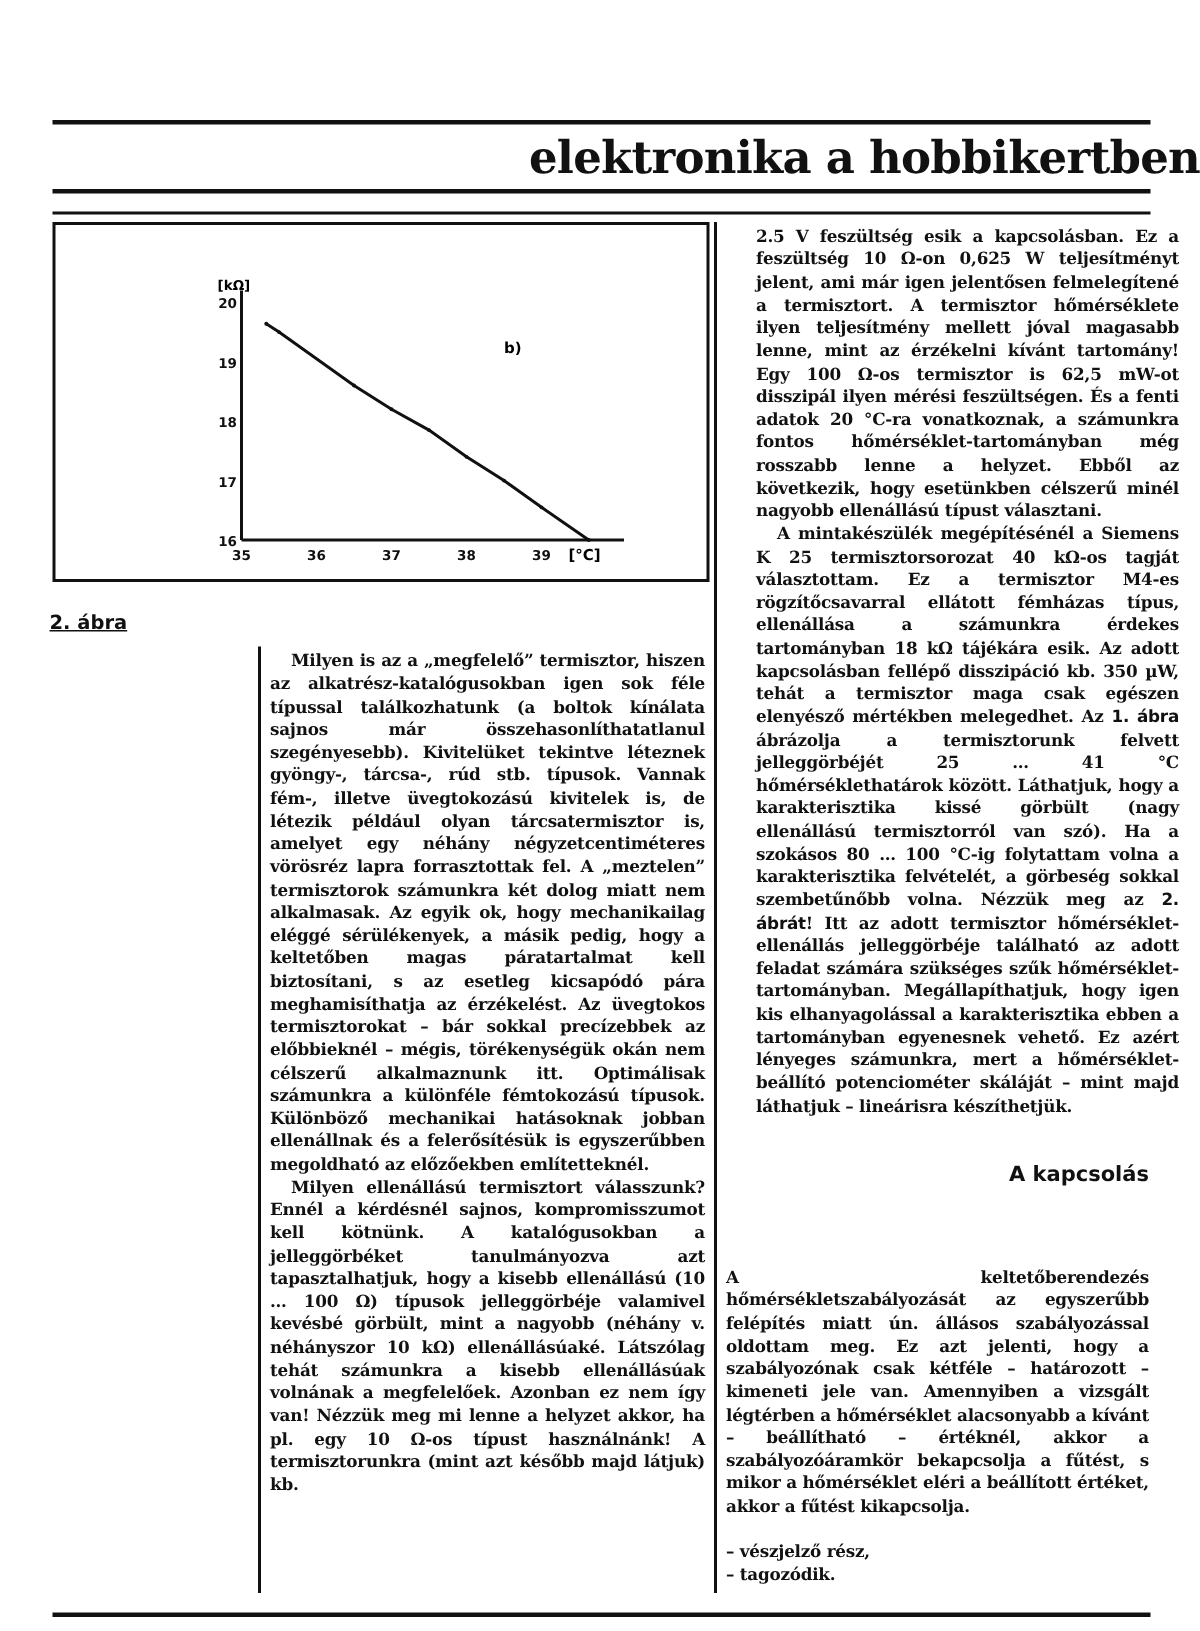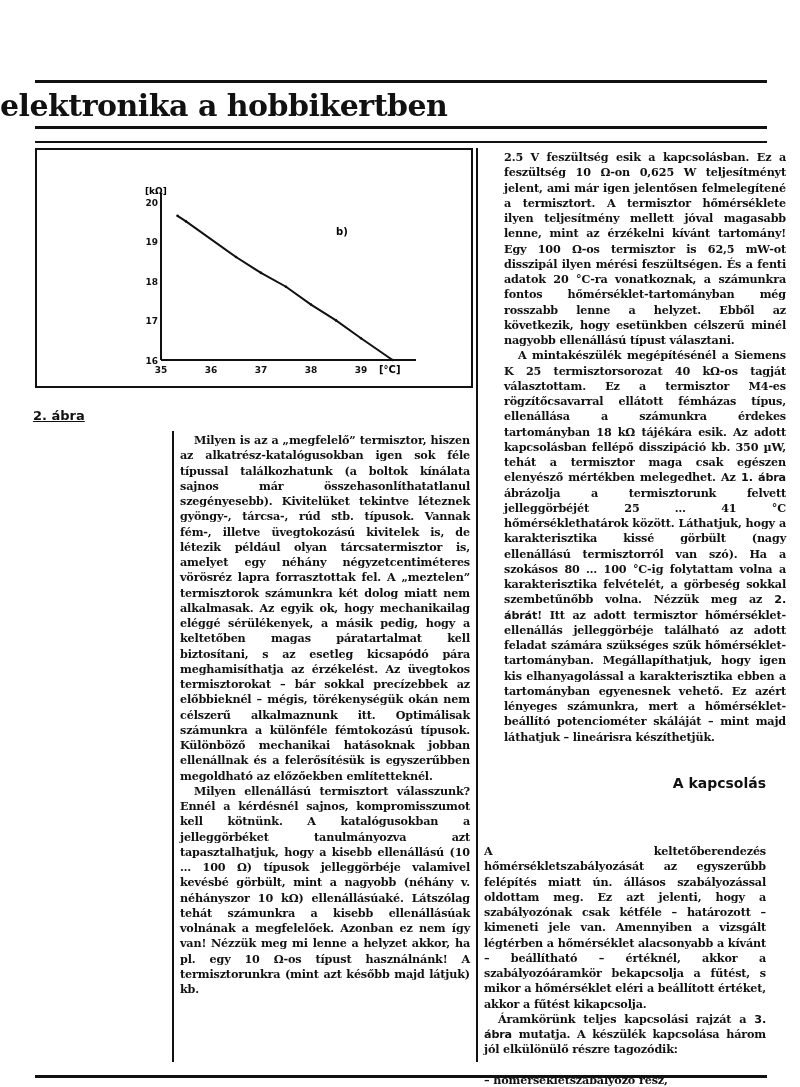--- a/index.html
+++ b/index.html
@@ -1,18 +1,18 @@
 <!DOCTYPE html>
 <html><head>
 <meta charset="utf-8">
 <style>
   html, body { margin:0; padding:0; background:#ffffff; }
   body { width:800px; height:1087px; position:relative; overflow:hidden; color:#111; font-family:"DejaVu Serif", serif; }
   .rule { position:absolute; background:#111; }
-  #header-title { position:absolute; left:0; width:800px; top:88px; text-align:left; font-family:"DejaVu Serif", serif; font-weight:bold; font-size:30px; letter-spacing:-0.5px; color:#111; }
+  #header-title { position:absolute; left:0; width:800px; top:88px; text-align:right; font-family:"DejaVu Serif", serif; font-weight:bold; font-size:30px; letter-spacing:-0.5px; color:#111; }
   #figure-box { position:absolute; left:35px; top:148px; width:438px; height:240px; border:2px solid #111; box-sizing:border-box; }
   #figure-svg { position:absolute; left:35px; top:148px; }
   #figure-caption { position:absolute; left:33px; top:408px; font-family:"DejaVu Sans", sans-serif; font-weight:bold; font-size:13px; text-decoration:underline; }
   .col { position:absolute; font-family:"DejaVu Serif", serif; font-weight:bold; font-size:11.2px; line-height:15.25px; text-align:justify; letter-spacing:-0.15px; }
   .col p { margin:0; }
   .col p.indent { text-indent:14px; }
   #col-mid { left:180px; top:433px; width:290px; }
   #col-right { left:504px; top:150px; width:282px; }
   #col-right-2 { left:484px; top:800px; width:282px;margin-top:44px; }
   .vline { position:absolute; width:2px; background:#111; }
@@ -75,21 +75,19 @@
 
 <div id="col-right" class="col">
   <p>2.5 V feszültség esik a kapcsolásban. Ez a feszültség 10 Ω-on 0,625 W teljesítményt jelent, ami már igen jelentősen felmelegítené a termisztort. A termisztor hőmérséklete ilyen teljesítmény mellett jóval magasabb lenne, mint az érzékelni kívánt tartomány! Egy 100 Ω-os termisztor is 62,5 mW-ot disszipál ilyen mérési feszültségen. És a fenti adatok 20 °C-ra vonatkoznak, a számunkra fontos hőmérséklet-tartományban még rosszabb lenne a helyzet. Ebből az következik, hogy esetünkben célszerű minél nagyobb ellenállású típust választani.</p>
   <p class="indent"><span>A mintakészülék megépítésénél a Siemens K 25 termisztorsorozat 40 kΩ-os tagját választottam. Ez a termisztor M4-es rögzítőcsavarral ellátott fémházas típus, ellenállása a számunkra érdekes tartományban 18 kΩ tájékára esik. Az adott kapcsolásban fellépő disszipáció kb. 350 µW, tehát a termisztor maga csak egészen elenyésző mértékben melegedhet. Az </span><b class="ref">1. ábra</b><span> ábrázolja a termisztorunk felvett jelleggörbéjét 25 … 41 °C hőmérséklethatárok között. Láthatjuk, hogy a karakterisztika kissé görbült (nagy ellenállású termisztorról van szó). Ha a szokásos 80 … 100 °C-ig folytattam volna a karakterisztika felvételét, a görbeség sokkal szembetűnőbb volna. Nézzük meg az </span><b class="ref">2. ábrát</b><span>! Itt az adott termisztor hőmérséklet-ellenállás jelleggörbéje található az adott feladat számára szükséges szűk hőmérséklet-tartományban. Megállapíthatjuk, hogy igen kis elhanyagolással a karakterisztika ebben a tartományban egyenesnek vehető. Ez azért lényeges számunkra, mert a hőmérséklet-beállító potenciométer skáláját – mint majd láthatjuk – lineárisra készíthetjük.</span></p>
 </div>
 
 <div id="section-heading">A kapcsolás</div>
 
 <div id="col-right-2" class="col">
   <p>A keltetőberendezés hőmérsékletszabályozását az egyszerűbb felépítés miatt ún. állásos szabályozással oldottam meg. Ez azt jelenti, hogy a szabályozónak csak kétféle – határozott – kimeneti jele van. Amennyiben a vizsgált légtérben a hőmérséklet alacsonyabb a kívánt – beállítható – értéknél, akkor a szabályozóáramkör bekapcsolja a fűtést, s mikor a hőmérséklet eléri a beállított értéket, akkor a fűtést kikapcsolja.</p>
-  <p class="indent"><span>Áramkörünk teljes kapcsolási rajzát a </span><b class="ref">3. ábra</b><span> mutatja. A készülék kapcsolása három jól elkülönülő részre tagozódik:</span></p>
   <ul class="list">
-    <li>– hőmérsékletszabályozó rész,</li>
     <li>– vészjelző rész,</li>
     <li>– tagozódik.</li>
   </ul>
 </div>
 
 <div class="rule" style="left:35px; top:1075px; width:732px; height:3px;"></div>
 
 </body></html>

